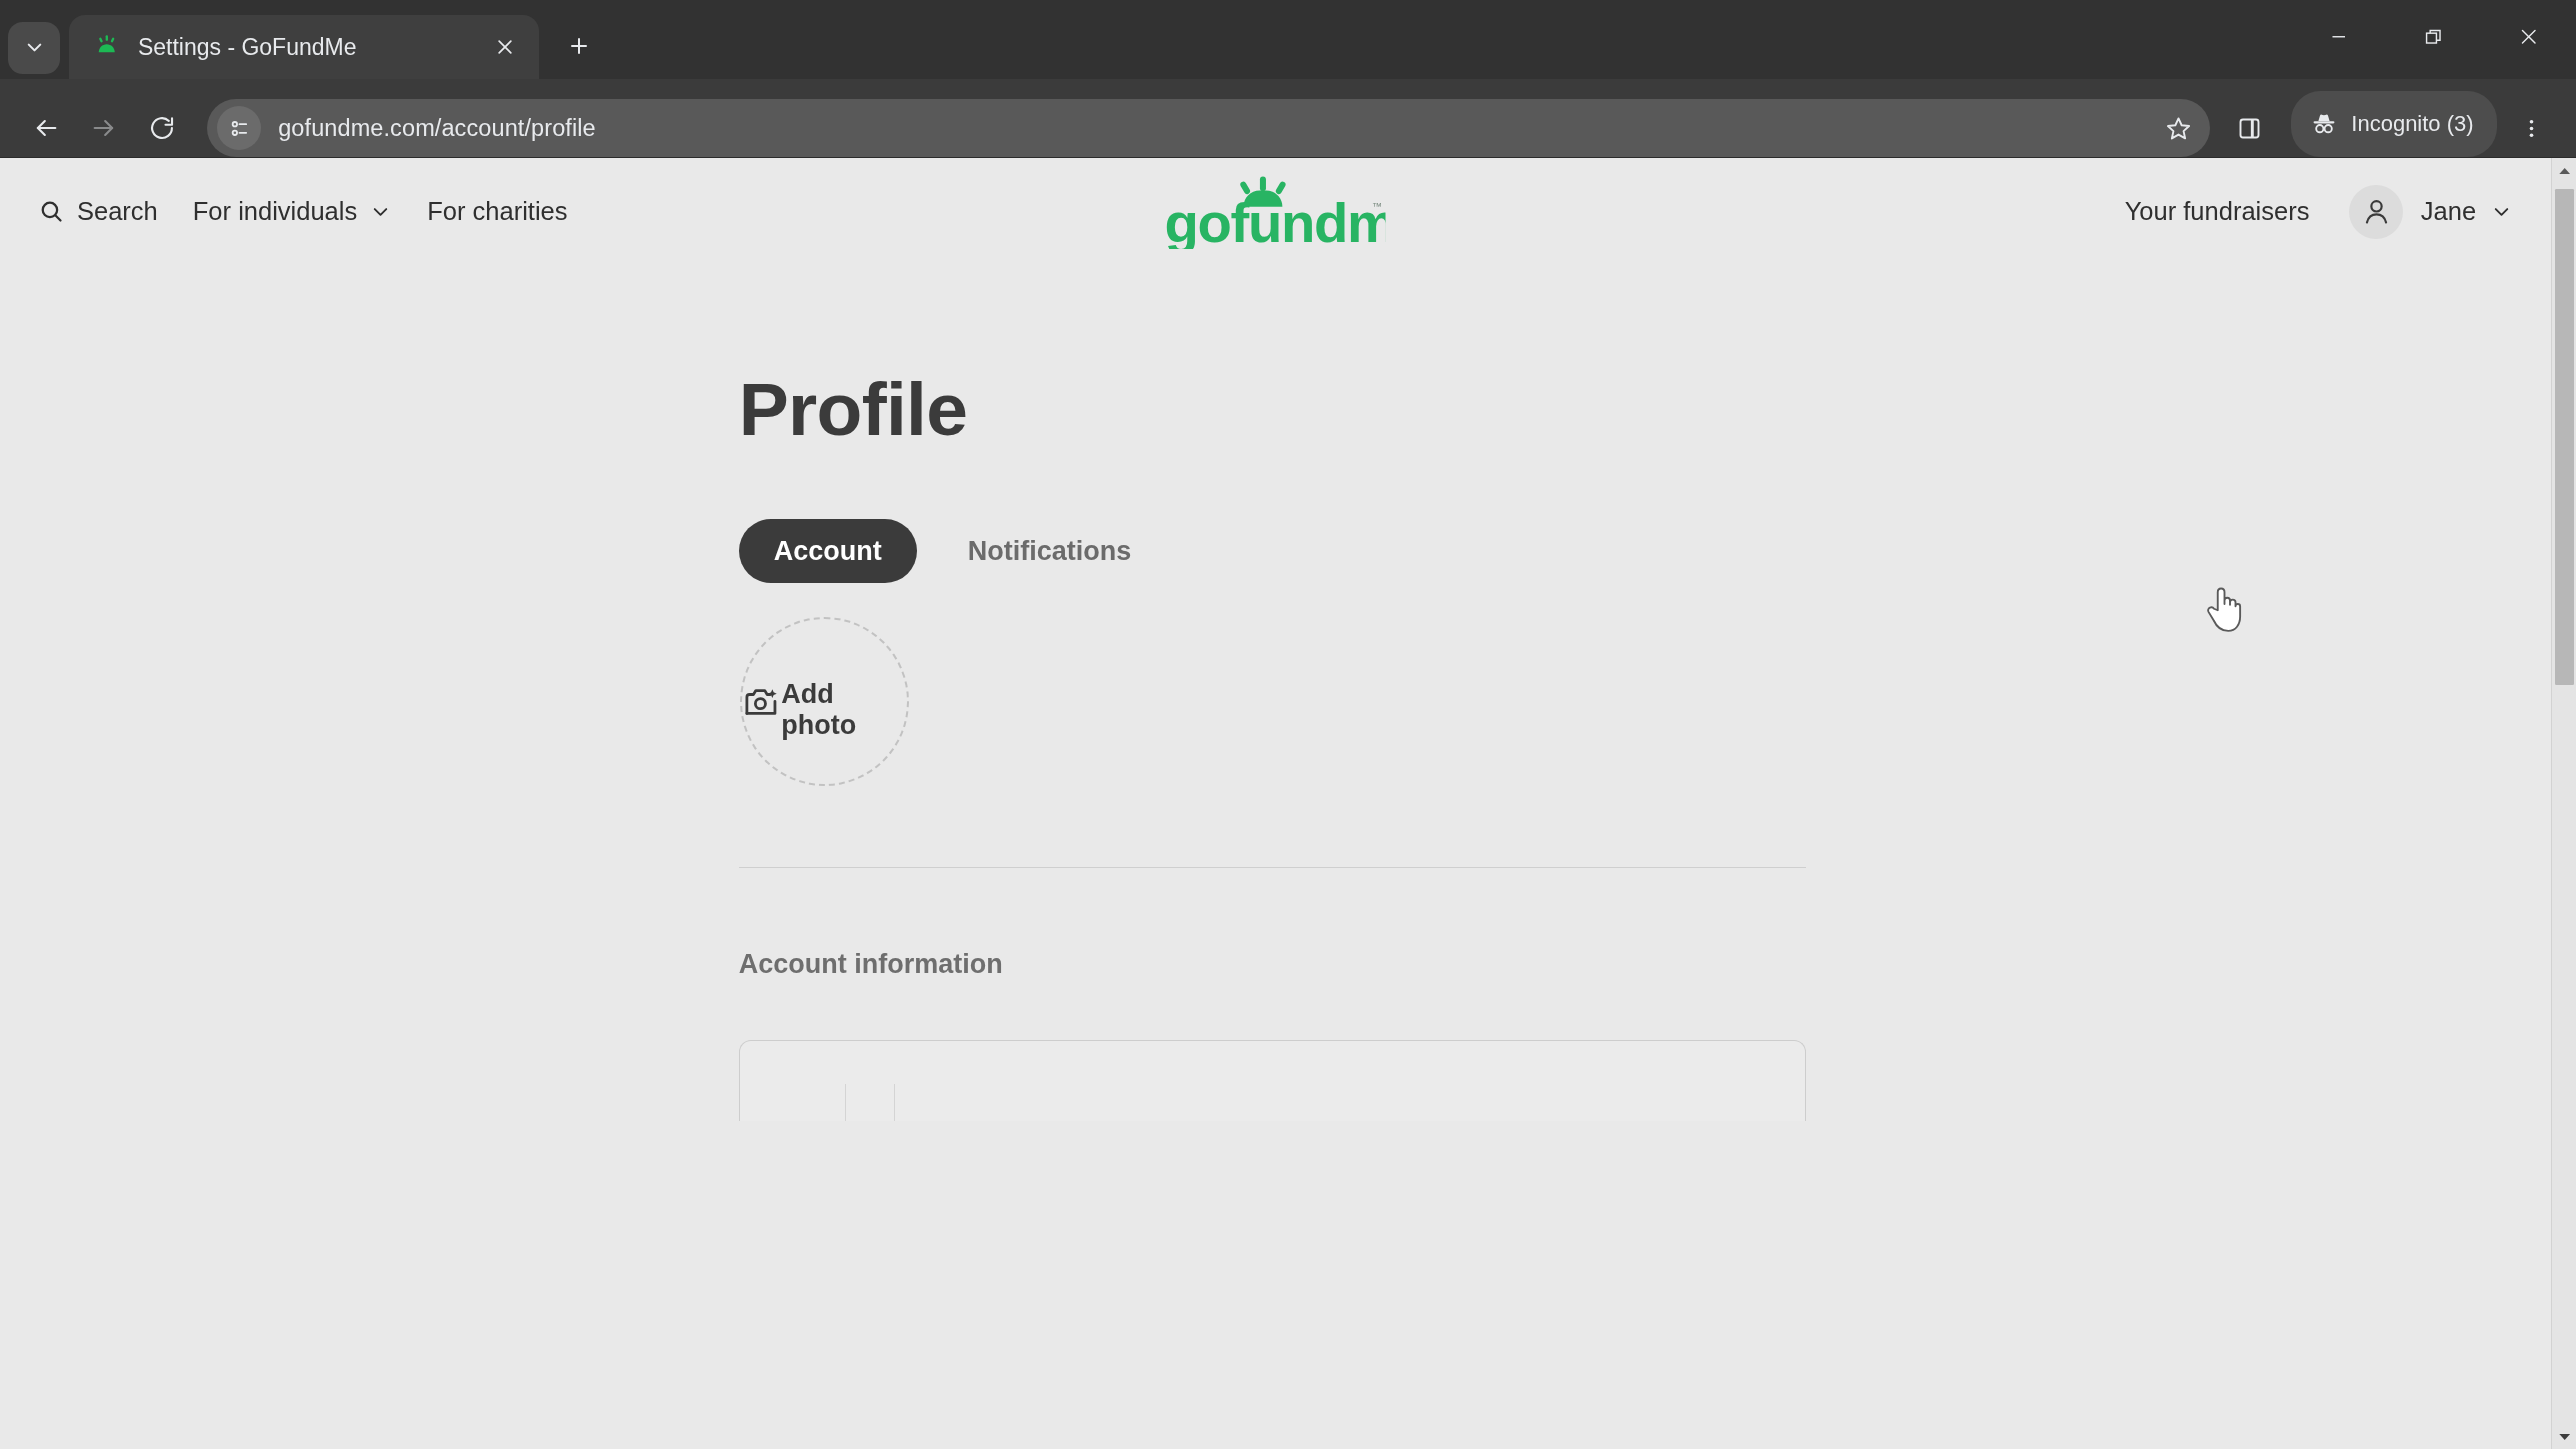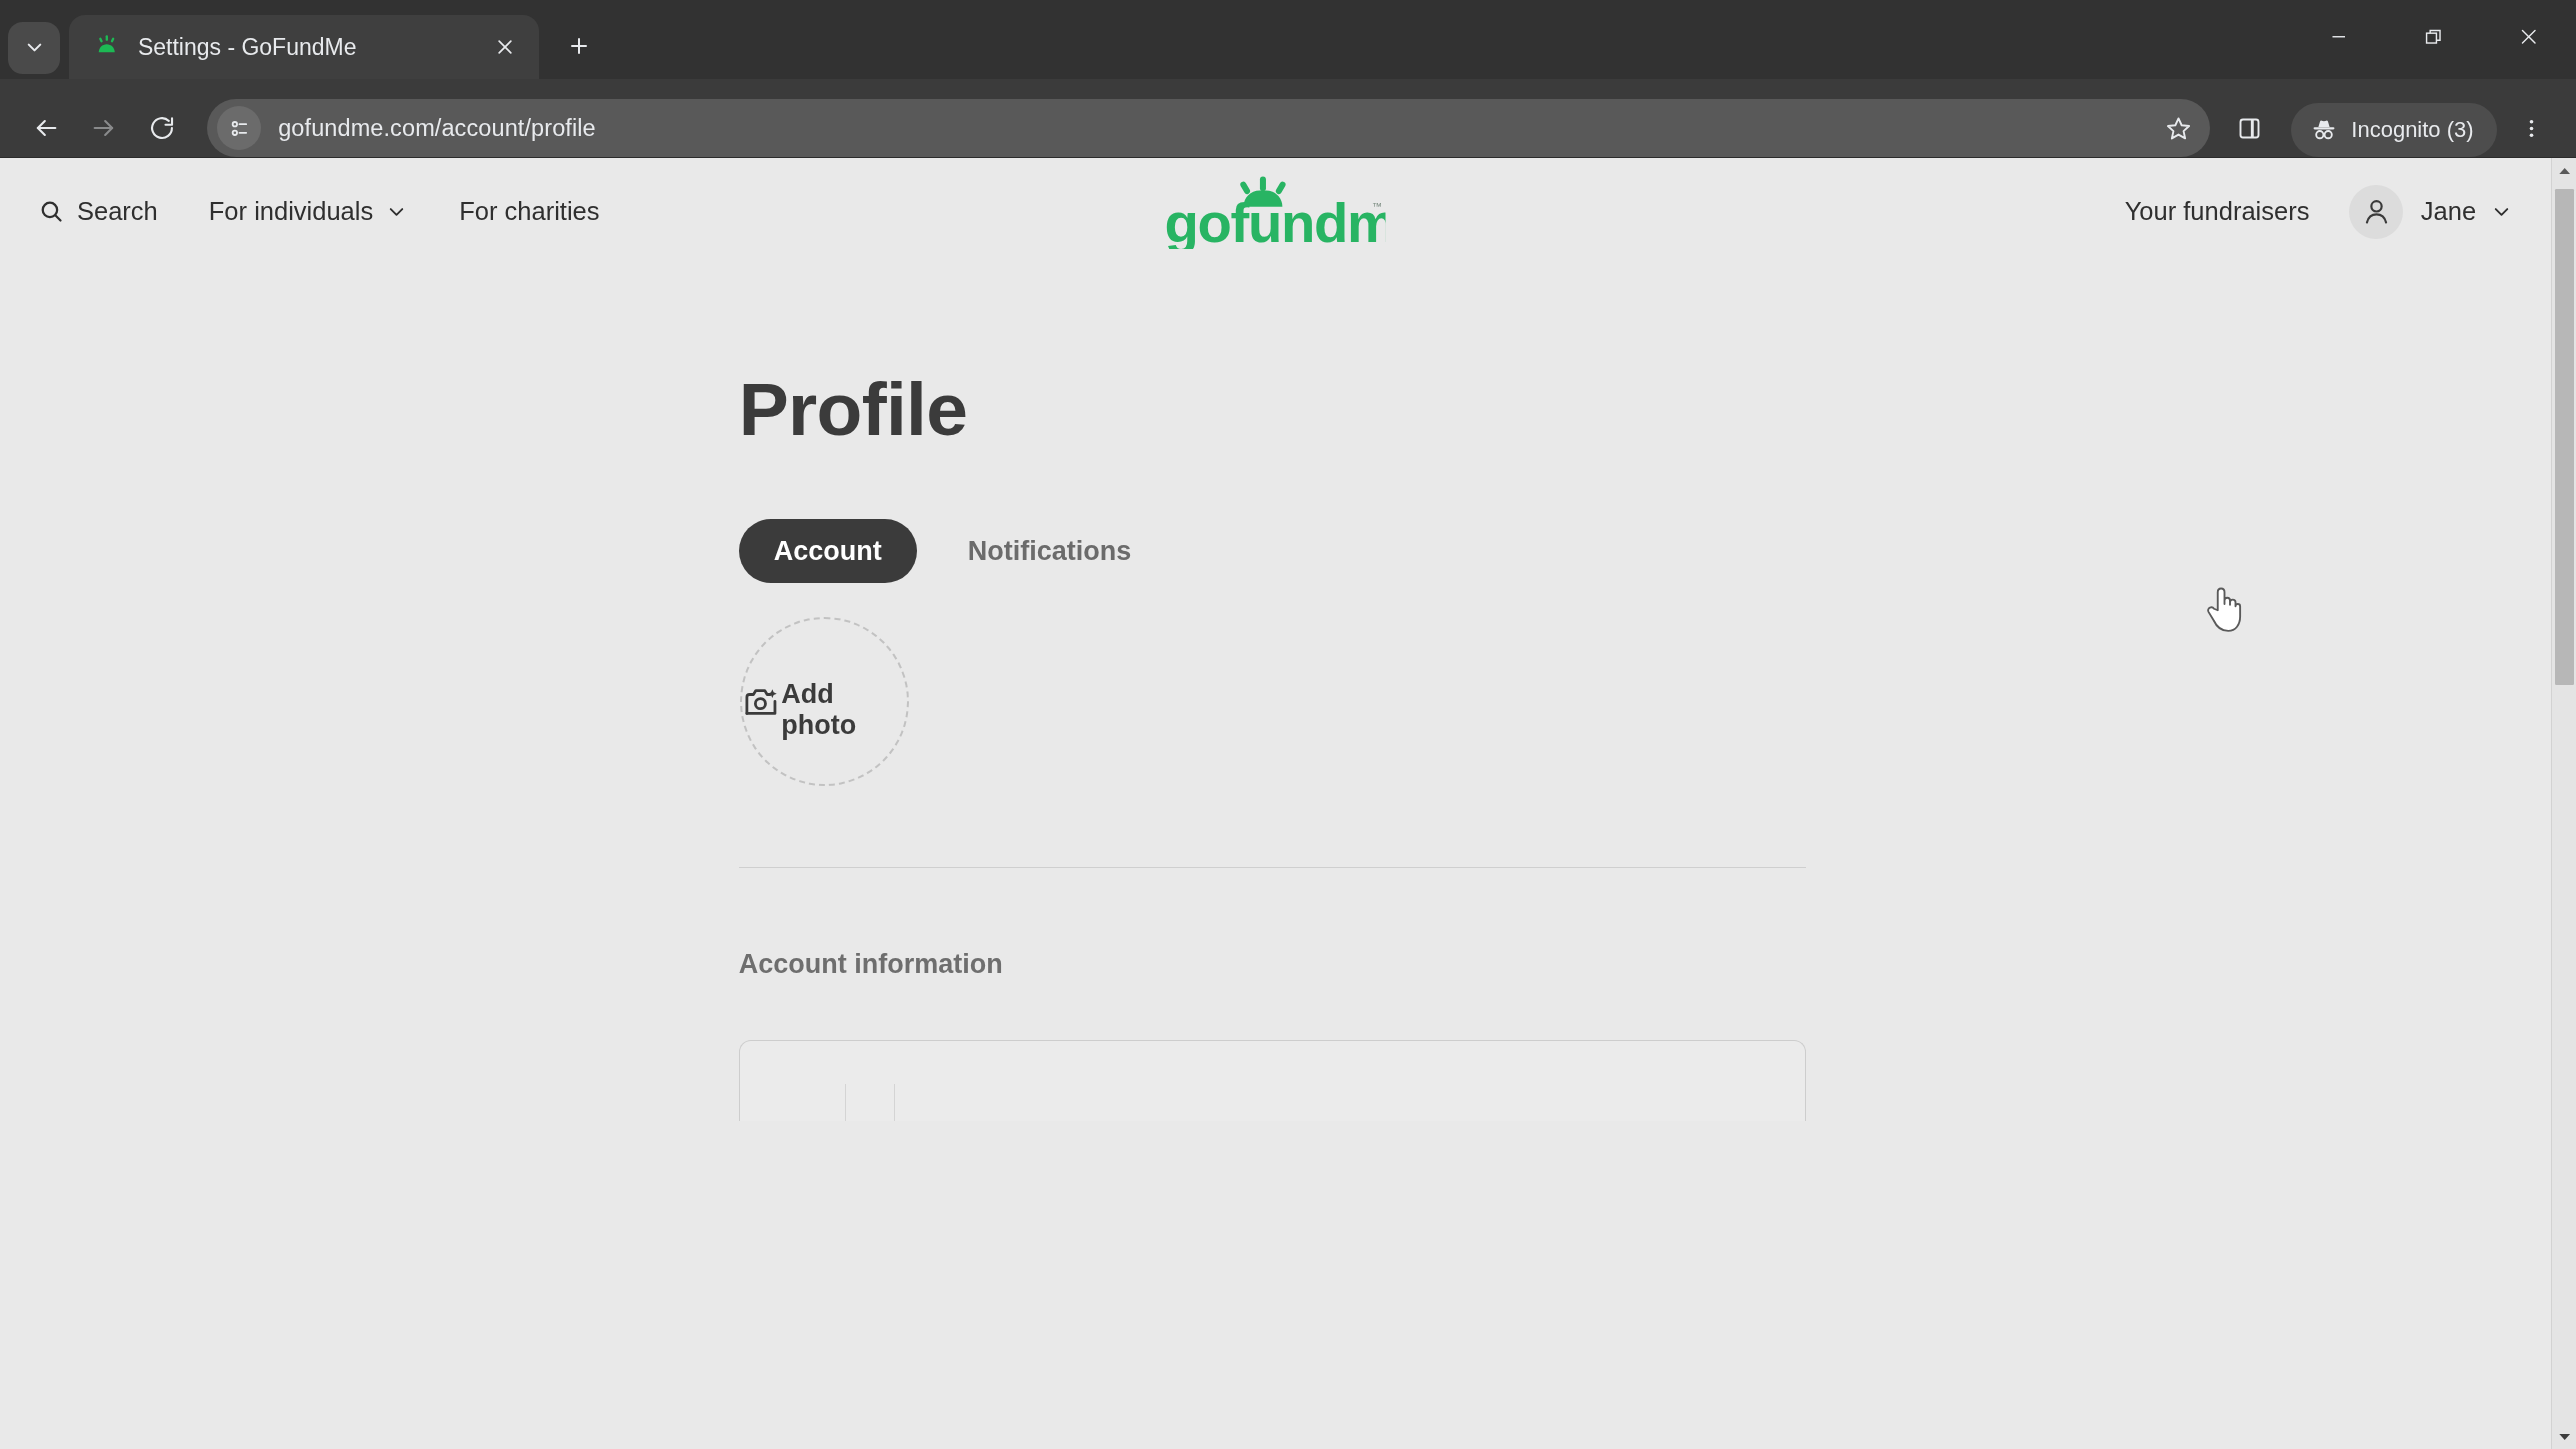--- a/index.html
+++ b/index.html
@@ -138,21 +138,21 @@
 
   .tb-btn {
     width: 58px; height: 58px; flex:none;
     border-radius: 50%;
     display:flex; align-items:center; justify-content:center;
     cursor: pointer;
   }
   .tb-btn svg { width: 27px; height: 27px; }
 
   .incognito-pill {
-    height: 54px;
+    height: 66px;
     border-radius: 29.5px;
     background: #4d4d4d;
     display:flex; align-items:center;
     padding: 0 23px 0 19px;
     margin-left: 12px;
     flex: none;
     cursor: pointer;
   }
   .incognito-pill svg { width: 28px; height: 28px; flex:none; }
   .incognito-label {
@@ -180,21 +180,21 @@
     overflow: hidden;
   }
 
   
   .site-header {
     height: 107px;
     display: flex; align-items: center;
     position: relative;
     padding: 0 38px;
   }
-  .nav-left { display: flex; align-items: center; gap: 16px; }
+  .nav-left { display: flex; align-items: center; gap: 0; }
   .nav-item {
     display: flex; align-items: center;
     font-size: 25.5px; color: #2f2f2f;
     margin-right: 35px;
     cursor: pointer;
     white-space: nowrap;
   }
   .nav-item .lbl { margin-left: 0; }
   .search-ico { width: 27px; height: 27px; margin-right: 12px; flex:none;}
   .chev { width: 23px; height: 23px; margin-left: 12px; flex:none;}

